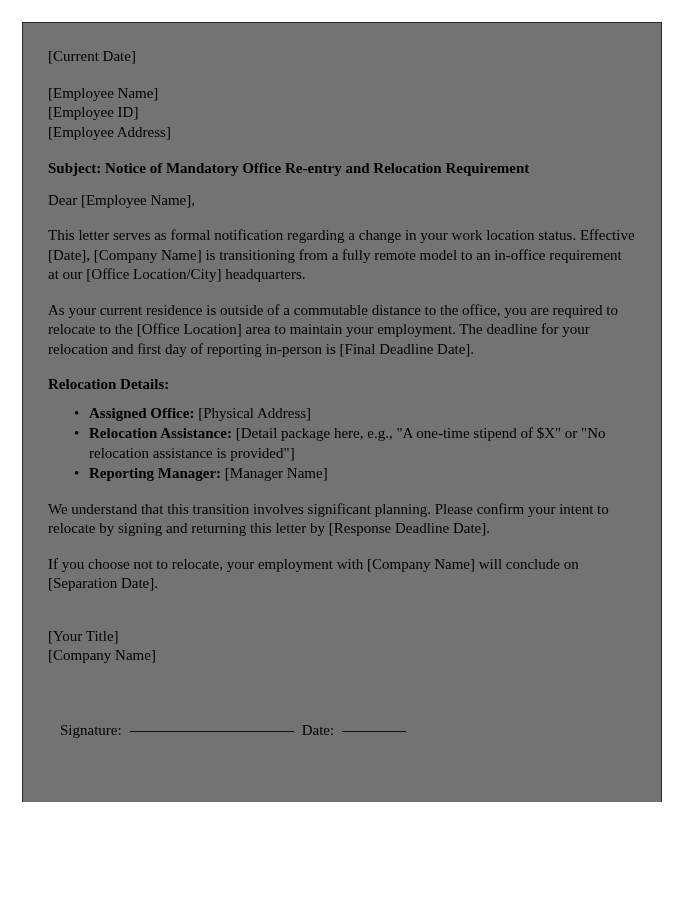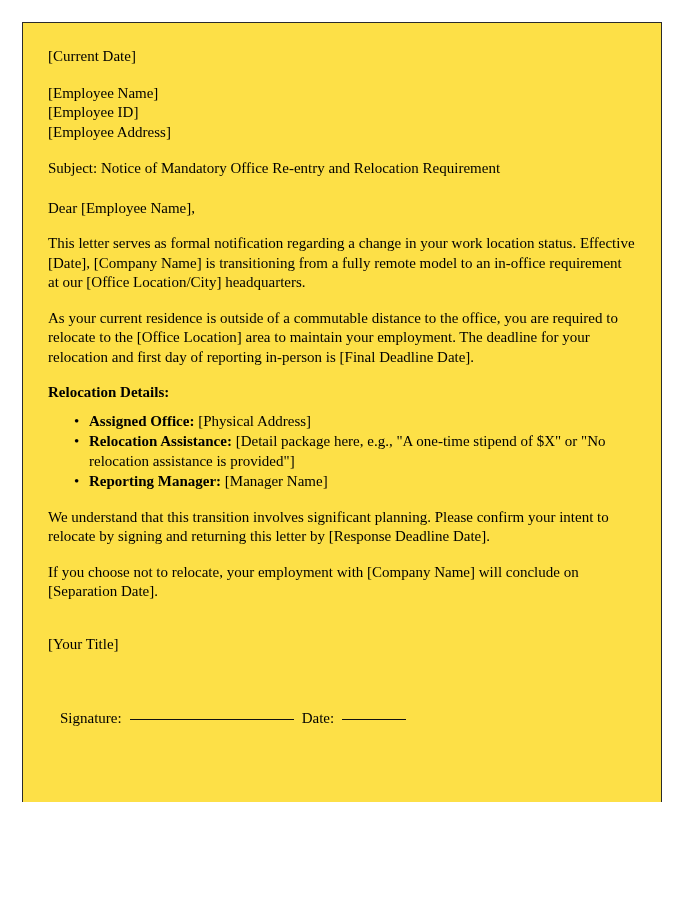--- a/index.html
+++ b/index.html
@@ -20,21 +20,21 @@
     position: absolute;
     left: 22px;
     top: 22px;
     width: 640px;
     height: 780px;
     border-left: 1.3px solid #2b2b2b;
     border-top: 1.3px solid #2b2b2b;
     border-right: 1.3px solid #2b2b2b;
     border-bottom: none;
     box-sizing: border-box;
-    background: #fde047;
+    background: #737373;
   }
 
   #letter {
     position: absolute;
     left: 25px;
     top: 24px;
     width: 588px;
     font-size: 15px;
     line-height: 1.30;
   }
@@ -46,22 +46,22 @@
 
   .addr-line { margin: 0; }
 
   .gap-lg { height: 17px; }
   .gap-md { height: 15px; }
   .gap-sm { height: 13px; }
 
   .bold { font-weight: bold; }
 
   .subject {
-    font-weight: normal;
-    margin: 0 0 20px 0;
+    font-weight: bold;
+    margin: 0 0 12px 0;
   }
 
   .heading {
     font-weight: bold;
     margin: 12px 0 9px 0;
   }
 
   ul.details {
     list-style: none;
     margin: 0 0 16px 0;
@@ -135,20 +135,21 @@
     </ul>
 
     <p class="para">We understand that this transition involves significant planning. Please confirm your intent to relocate by signing and returning this letter by [Response Deadline Date].</p>
 
     <p class="para">If you choose not to relocate, your employment with [Company Name] will conclude on [Separation Date].</p>
 
 
     <div class="gap-lg"></div>
 
     <p class="addr-line">[Your Title]</p>
+    <p class="addr-line">[Company Name]</p>
 
     <div class="gap-md"></div>
 
 
     <div class="gap-sm"></div>
 
 
     <div class="gap-md"></div>
 
     <p class="sig-line"><span>Signature:</span><span class="sig-spacer"></span><span class="rule-long"></span><span class="sig-spacer"></span><span>Date:</span><span class="sig-spacer"></span><span class="rule-short"></span></p>

